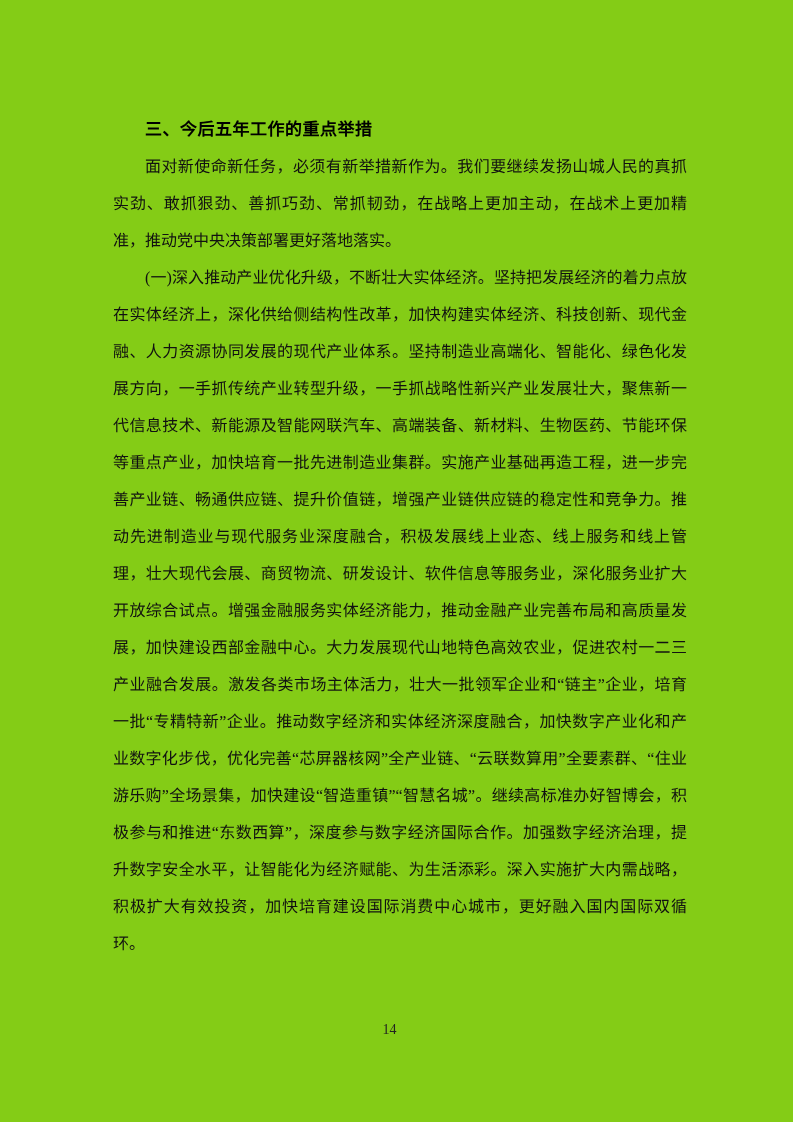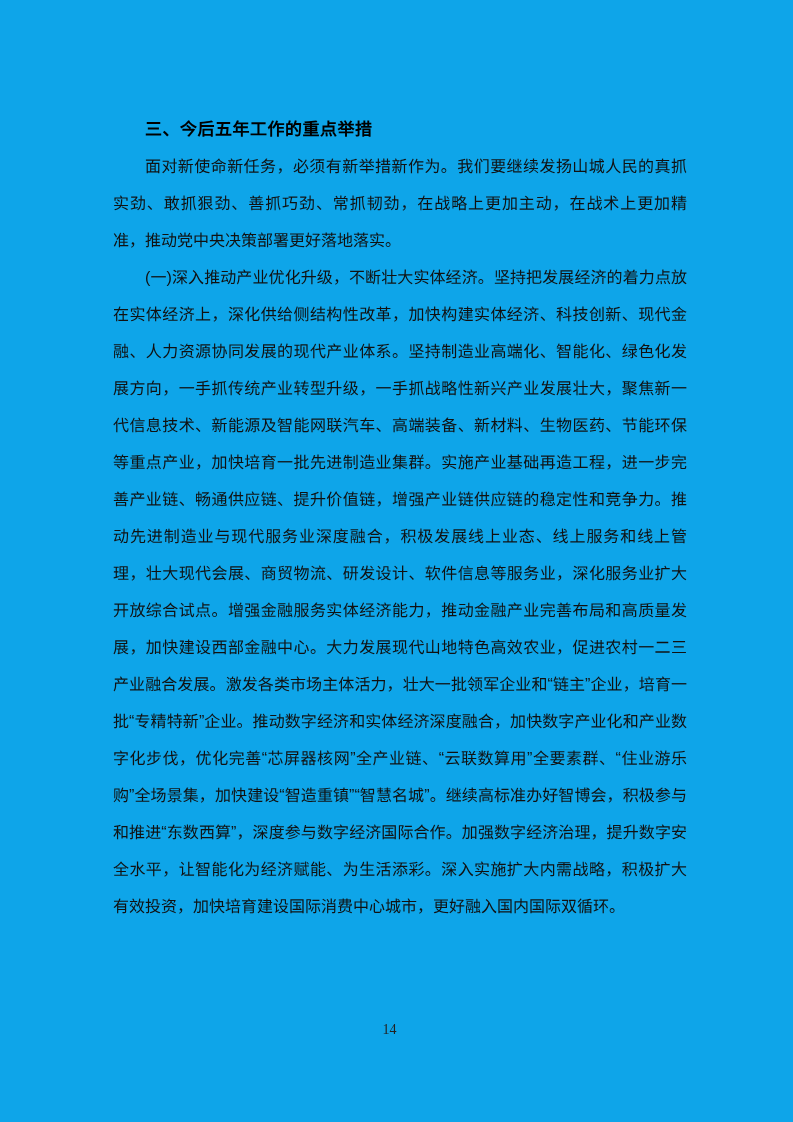--- a/index.html
+++ b/index.html
@@ -10,41 +10,41 @@
   body {
     width: 793px;
     height: 1122px;
     position: relative;
     overflow: hidden;
     color: #111111;
   }
   .doc-page {
     position: absolute;
     inset: 0;
-    background: #0ea5e9;
+    background: #84cc16;
   }
   .doc-content {
     position: absolute;
     top: 111px;
     left: 113px;
     width: 574px;
   }
   .section-heading {
     margin: 0;
     font-family: "Liberation Sans", "DejaVu Sans", sans-serif;
     font-weight: 700;
     font-size: 17px;
     line-height: 37px;
     text-indent: 32px;
     letter-spacing: 0.5px;
     color: #000000;
   }
   .body-para {
     margin: 0;
-    font-family: Liberation Sans, sans-serif;
+    font-family: Liberation Serif, serif;
     font-size: 16px;
     line-height: 37px;
     text-indent: 2em;
     text-align: justify;
     color: #111111;
   }
   .page-footer {
     position: absolute;
     top: 1022px;
     left: 0;

